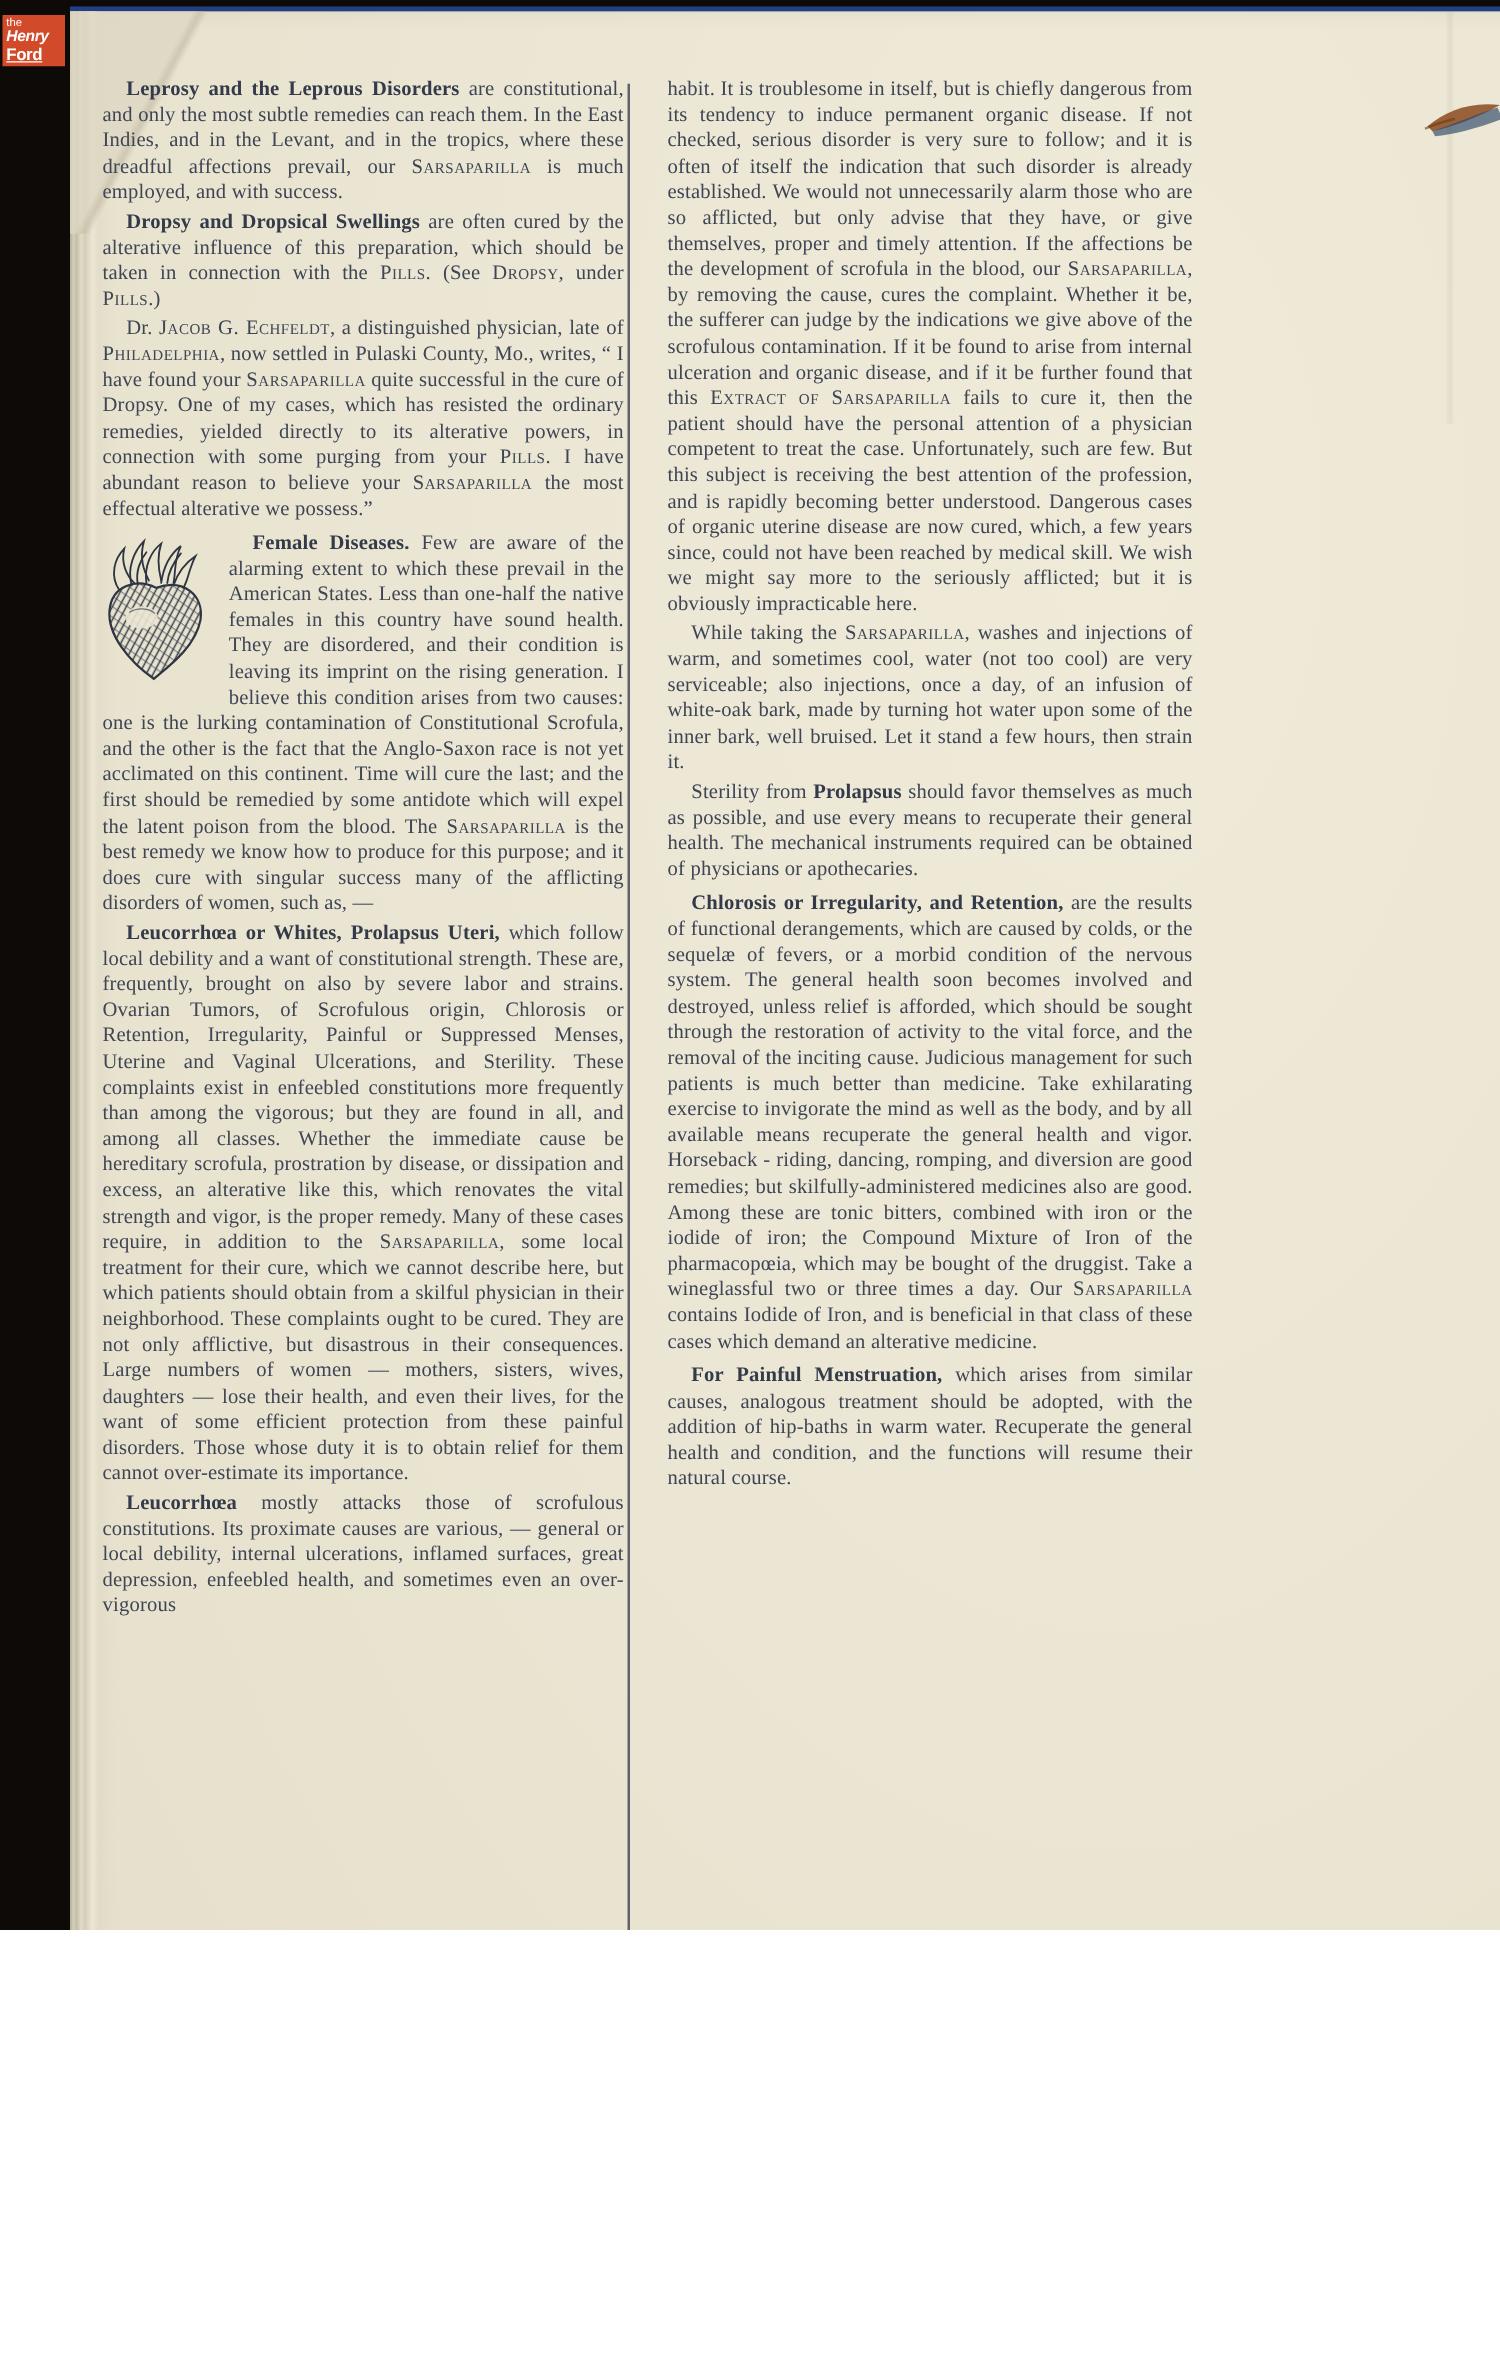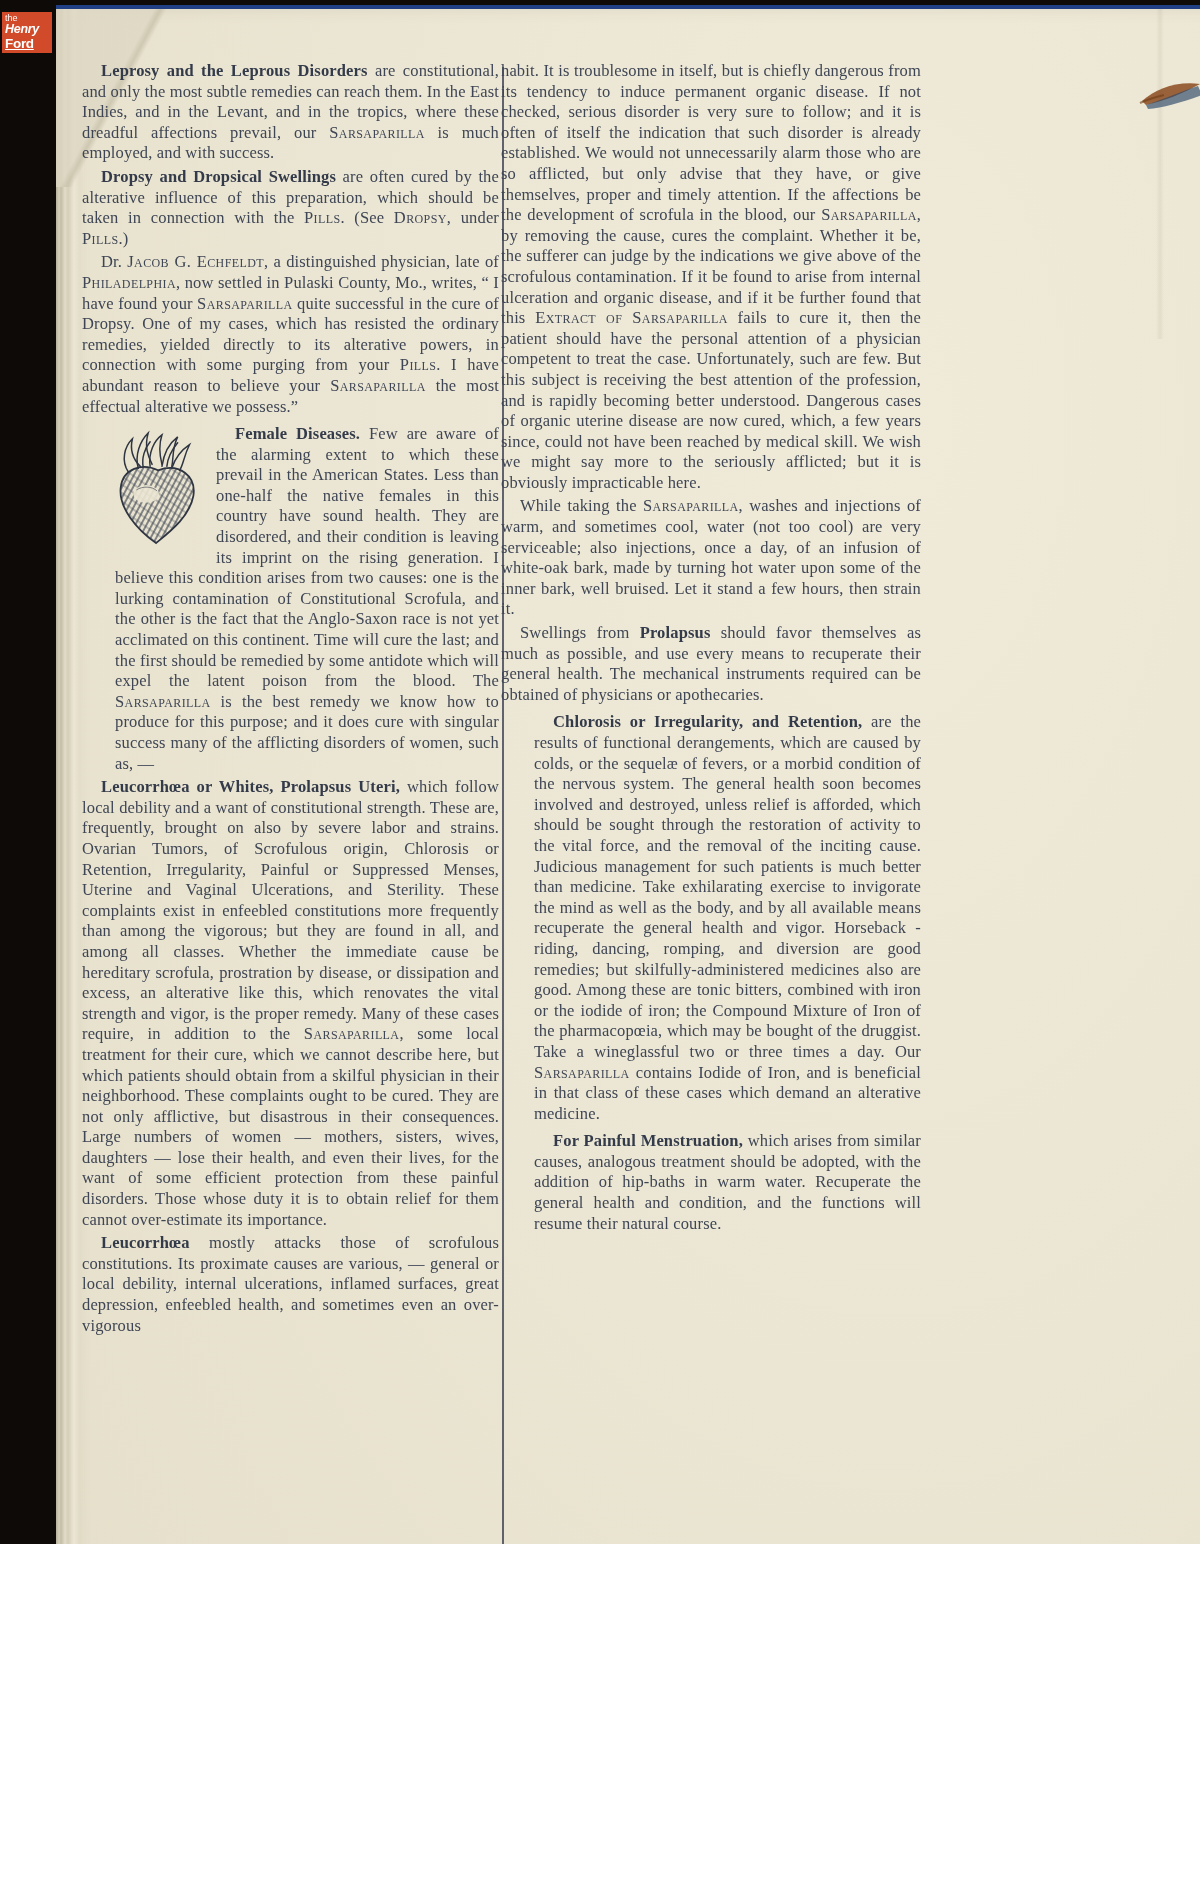--- a/index.html
+++ b/index.html
@@ -49,28 +49,28 @@
   }
   
   .stain{position:absolute;left:1082px;top:62px;width:64px;height:52px;}
   
   .col{
     position:absolute;top:52px;
     font-size:16.5px;line-height:20.6px;color:#3e4554;
     text-align:justify;letter-spacing:.15px;
   }
   .col-left{left:26px;width:417px;}
-  .col-right{left:445px;width:420px;}
+  .col-right{left:478px;width:420px;}
   .divider{
     position:absolute;left:446px;top:58px;width:2px;height:1552px;
     background:rgba(56,62,79,.78);
   }
   p.para{margin:0 0 3px 0;}
   p.indent{text-indent:19px;}
-  p.gap{margin-top:7px;margin-left:33px;}
+  p.gap{margin-top:7px;}
   .seg-n{}
   .seg-b{font-weight:bold;color:#333a49;}
   .seg-i{}
   .seg-sc{font-variant:small-caps;letter-spacing:.4px;}
   .heart-art{
     float:left;width:92px;height:118px;margin:5px 12px 2px -3px;
   }
 </style>
 </head>
 <body>
@@ -130,19 +130,19 @@
       </p>
       <p class="para indent"><span><span class="seg-b">Leucorrhœa or Whites, Prolapsus Uteri,</span><span class="seg-n"> which follow local debility and a want of constitutional strength.  These are, frequently, brought on also by severe labor and strains.  </span><span class="seg-i">Ovarian Tumors</span><span class="seg-n">, of Scrofulous origin, </span><span class="seg-i">Chlorosis or Retention, Irregularity, Painful</span><span class="seg-n"> or </span><span class="seg-i">Suppressed Menses, Uterine</span><span class="seg-n"> and </span><span class="seg-i">Vaginal Ulcerations</span><span class="seg-n">, and </span><span class="seg-i">Sterility.</span><span class="seg-n">  These complaints exist in enfeebled constitutions more frequently than among the vigorous; but they are found in all, and among all classes.  Whether the immediate cause be hereditary scrofula, prostration by disease, or dissipation and excess, an alterative like this, which renovates the vital strength and vigor, is the proper remedy.  Many of these cases require, in addition to the </span><span class="seg-sc">Sarsaparilla</span><span class="seg-n">, some local treatment for their cure, which we cannot describe here, but which patients should obtain from a skilful physician in their neighborhood.  These complaints ought to be cured.  They are not only afflictive, but disastrous in their consequences.  Large numbers of women — mothers, sisters, wives, daughters — lose their health, and even their lives, for the want of some efficient protection from these painful disorders.  Those whose duty it is to obtain relief for them cannot over-estimate its importance.</span></span></p>
       <p class="para indent"><span><span class="seg-b">Leucorrhœa</span><span class="seg-n"> mostly attacks those of scrofulous constitutions.  Its proximate causes are various, — general or local debility, internal ulcerations, inflamed surfaces, great depression, enfeebled health, and sometimes even an over-vigorous</span></span></p>
     </div>
 
     <div class="divider"></div>
 
     <div class="col col-right">
       <p class="para"><span><span class="seg-n">habit.  It is troublesome in itself, but is chiefly dangerous from its tendency to induce permanent organic disease.  If not checked, serious disorder is very sure to follow; and it is often of itself the indication that such disorder is already established.  We would not unnecessarily alarm those who are so afflicted, but only advise that they have, or give themselves, proper and timely attention.  If the affections be the development of scrofula in the blood, our </span><span class="seg-sc">Sarsaparilla</span><span class="seg-n">, by removing the cause, cures the complaint.  Whether it be, the sufferer can judge by the indications we give above of the scrofulous contamination.  If it be found to arise from internal ulceration and organic disease, and if it be further found that this </span><span class="seg-sc">Extract of Sarsaparilla</span><span class="seg-n"> fails to cure it, then the patient should have the personal attention of a physician competent to treat the case.  Unfortunately, such are few.  But this subject is receiving the best attention of the profession, and is rapidly becoming better understood.  Dangerous cases of organic uterine disease are now cured, which, a few years since, could not have been reached by medical skill.  We wish we might say more to the seriously afflicted; but it is obviously impracticable here.</span></span></p>
       <p class="para indent"><span><span class="seg-n">While taking the </span><span class="seg-sc">Sarsaparilla</span><span class="seg-n">, washes and injections of warm, and sometimes cool, water (not too cool) are very serviceable; also injections, once a day, of an infusion of white-oak bark, made by turning hot water upon some of the inner bark, well bruised.  Let it stand a few hours, then strain it.</span></span></p>
-      <p class="para indent"><span><span class="seg-n">Swellings from </span><span class="seg-b">Prolapsus</span><span class="seg-n"> should favor themselves as much as possible, and use every means to recuperate their general health.  The mechanical instruments required can be obtained of physicians or apothecaries.</span></span></p>
+      <p class="para indent"><span><span class="seg-n">Sterility from </span><span class="seg-b">Prolapsus</span><span class="seg-n"> should favor themselves as much as possible, and use every means to recuperate their general health.  The mechanical instruments required can be obtained of physicians or apothecaries.</span></span></p>
       <p class="para indent gap"><span><span class="seg-b">Chlorosis or Irregularity, and Retention,</span><span class="seg-n"> are the results of functional derangements, which are caused by colds, or the sequelæ of fevers, or a morbid condition of the nervous system.  The general health soon becomes involved and destroyed, unless relief is afforded, which should be sought through the restoration of activity to the vital force, and the removal of the inciting cause.  Judicious management for such patients is much better than medicine.  Take exhilarating exercise to invigorate the mind as well as the body, and by all available means recuperate the general health and vigor.  Horseback - riding, dancing, romping, and diversion are good remedies; but skilfully-administered medicines also are good.  Among these are tonic bitters, combined with iron or the iodide of iron; the Compound Mixture of Iron of the pharmacopœia, which may be bought of the druggist.  Take a wineglassful two or three times a day.  Our </span><span class="seg-sc">Sarsaparilla</span><span class="seg-n"> contains Iodide of Iron, and is beneficial in that class of these cases which demand an alterative medicine.</span></span></p>
       <p class="para indent gap"><span><span class="seg-b">For Painful Menstruation,</span><span class="seg-n"> which arises from similar causes, analogous treatment should be adopted, with the addition of hip-baths in warm water.  Recuperate the general health and condition, and the functions will resume their natural course.</span></span></p>
     </div>
   </div>
 
 </div>
 
 </body></html>

